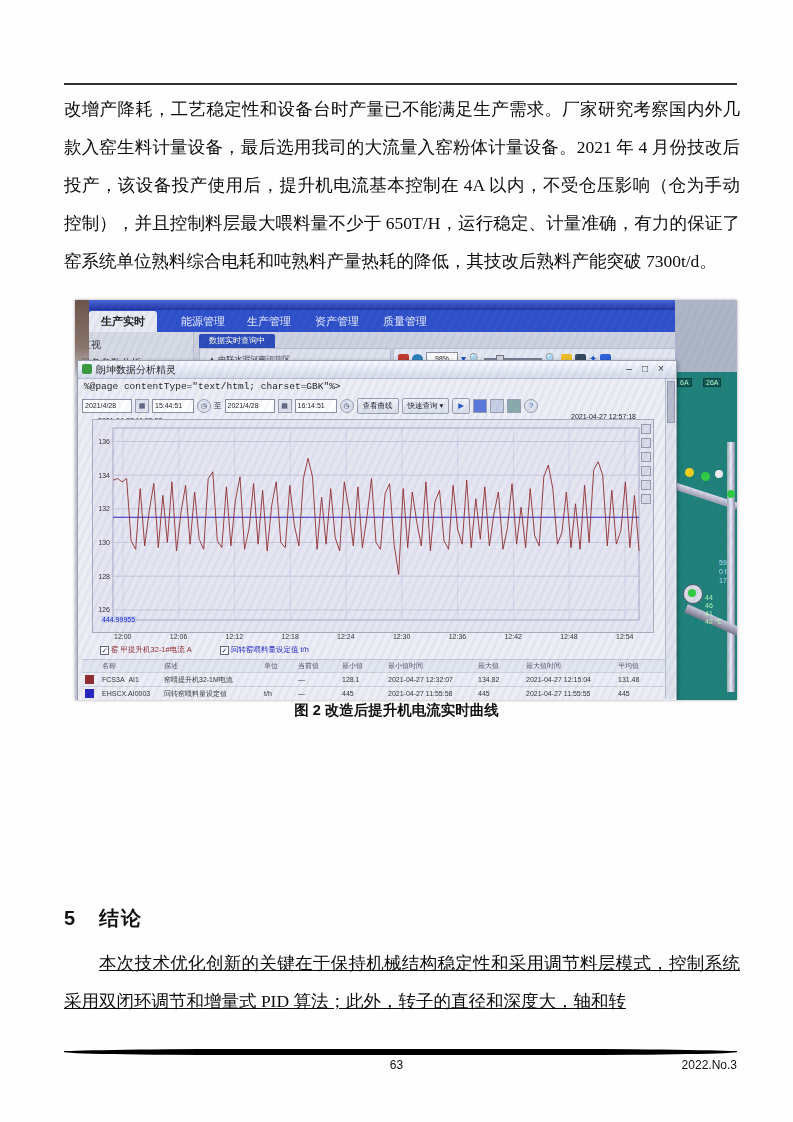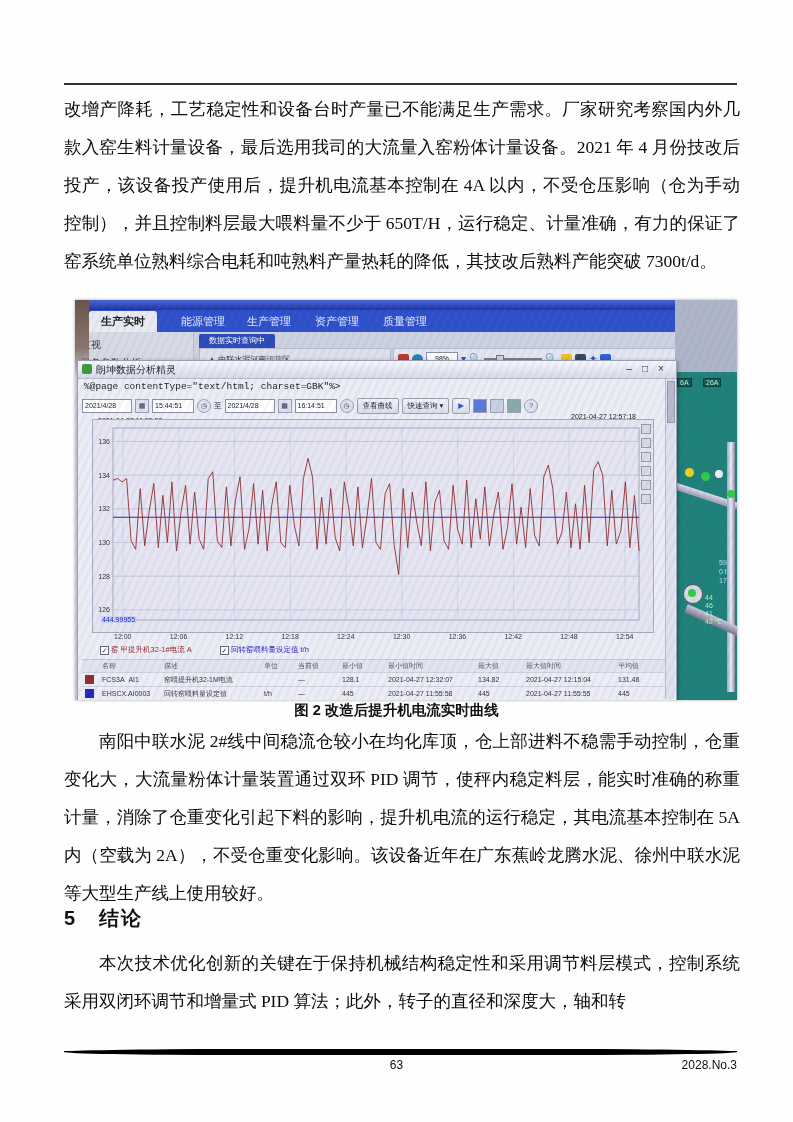--- a/index.html
+++ b/index.html
@@ -6,21 +6,21 @@
   .sheet{position:relative;width:793px;height:1122px;background:#fefefe;margin:0 auto;
          font-family:"Liberation Serif","DejaVu Serif",serif;color:#111;overflow:hidden;}
   
   .hdr-title{position:absolute;top:55px;left:0;width:100%;text-align:center;
              font-size:13px;letter-spacing:1px;color:#222;}
   .hdr-rule{position:absolute;top:83px;left:64px;width:673px;height:2px;background:#333;}
   .para{position:absolute;left:64px;width:676px;font-size:17.5px;line-height:38px;
         text-align:justify;color:#0c0c0c;}
   .p1{top:90px;}
   .p2{top:722px;text-indent:2em;}
-  .p3{top:944px;text-indent:2em;}
+  .p3{top:944px;text-indent:2em;text-decoration:underline;}
   .fig-caption{position:absolute;top:701px;left:0;width:100%;text-align:center;
                font-weight:bold;font-size:14.5px;font-family:"Liberation Sans","DejaVu Sans",sans-serif;}
   .sec-head{position:absolute;top:905px;left:64px;font-size:20px;font-weight:bold;
             font-family:"Liberation Sans","DejaVu Sans",sans-serif;letter-spacing:2px;}
   .foot-bar{position:absolute;top:1049px;left:64px;width:673px;height:6px;background:#000;
             border-radius:50% / 100%;}
   .foot-line{position:absolute;top:1051px;left:64px;width:673px;height:1px;background:#000;}
   .foot-page{position:absolute;top:1058px;left:0;width:100%;text-align:center;font-size:12px;
              font-family:"Liberation Sans","DejaVu Sans",sans-serif;}
   .foot-issue{position:absolute;top:1058px;right:56px;font-size:12px;
@@ -334,21 +334,20 @@
           <div>59</div>
           <div>0 t</div>
           <div>17</div>
         </div>
     </div>
 
     <div class="moire"></div>
   </div>
 
   <div class="fig-caption">图 2  改造后提升机电流实时曲线</div>
-  <div class="para p2">南阳中联水泥 2#线中间稳流仓较小在均化库顶，仓上部进料不稳需手动控制，仓重变化大，大流量粉体计量装置通过双环 PID 调节，使秤内稳定料层，能实时准确的称重计量，消除了仓重变化引起下料的影响，提升机电流的运行稳定，其电流基本控制在 5A 内（空载为 2A），不受仓重变化影响。该设备近年在广东蕉岭龙腾水泥、徐州中联水泥等大型生产线上使用较好。</div>
   <div class="sec-head">5　结论</div>
   <div class="para p3">本次技术优化创新的关键在于保持机械结构稳定性和采用调节料层模式，控制系统采用双闭环调节和增量式 PID 算法；此外，转子的直径和深度大，轴和转</div>
 
   <div class="foot-line"></div>
   <div class="foot-bar"></div>
   <div class="foot-page">63</div>
-  <div class="foot-issue">2028.No.3</div>
+  <div class="foot-issue">2022.No.3</div>
 </div>
 
 </body></html>

